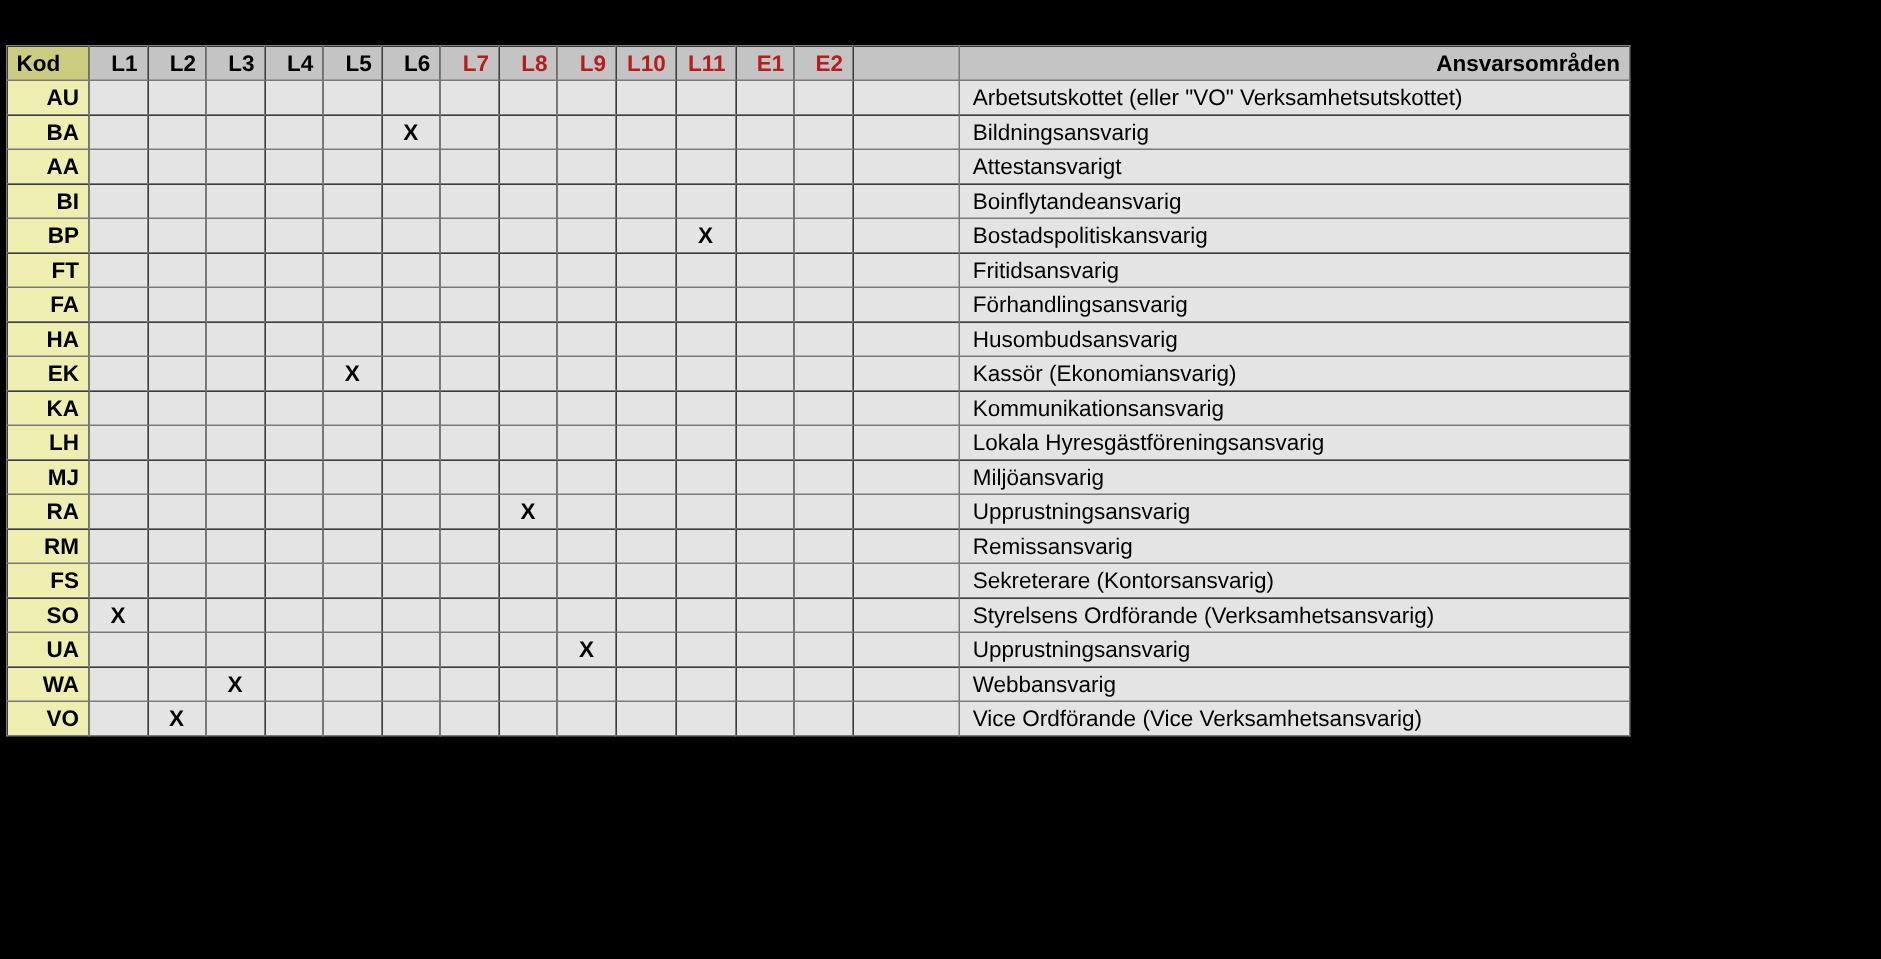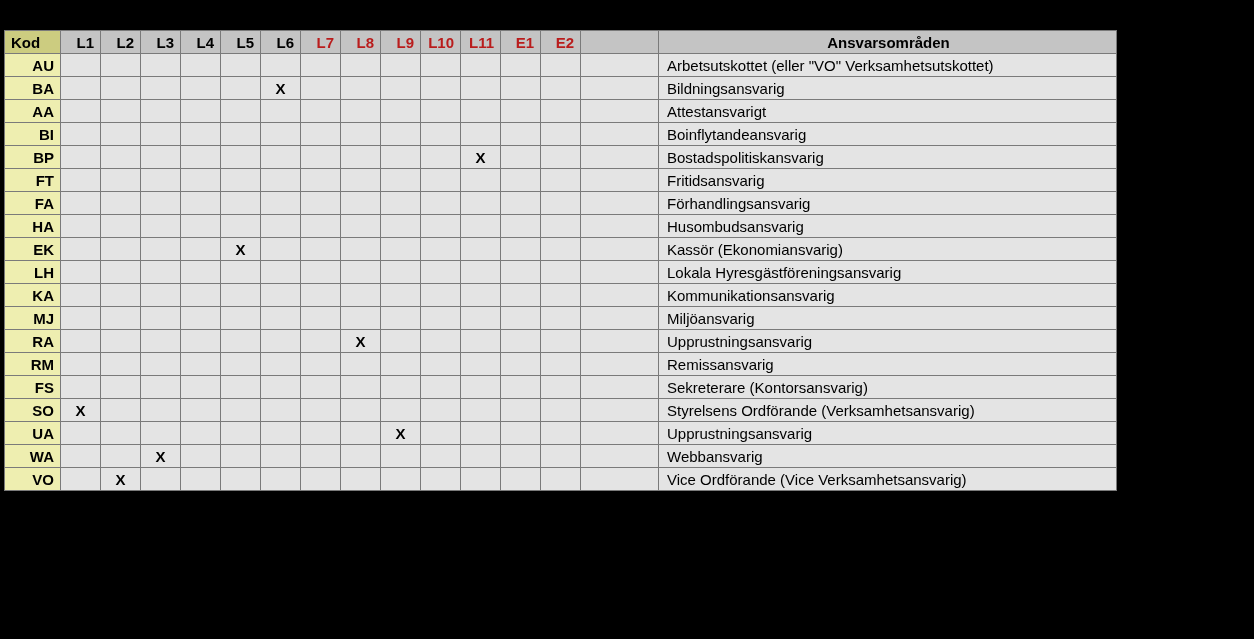--- a/index.html
+++ b/index.html
@@ -2,21 +2,21 @@
 <html><head>
 <meta charset="utf-8">
 <style>
   body {
     margin: 0;
     background: #000;
     font-family: Arial, Helvetica, sans-serif;
     font-size: 15px;
   }
   .page {
-    width: 1254px;
+    width: 1087px;
     height: 639px;
     background: #000;
     position: relative;
     box-sizing: border-box;
     padding: 30px 0 0 4px;
   }
   table {
     border-collapse: collapse;
     table-layout: fixed;
   }
@@ -32,21 +32,21 @@
     background: #c4c4c4;
     font-weight: bold;
     text-align: right;
   }
   th.kod-h {
     background: #cccc80;
     text-align: left;
     padding-left: 6px;
   }
   th.red { color: #b91c1c; }
-  th.left { text-align: center; padding-left: 8px; }
+  th.left { text-align: right; padding-left: 8px; }
   td.kod {
     background: #eeeeb0;
     font-weight: bold;
     text-align: right;
     padding-right: 6px;
   }
   td.cell {
     background: #e4e4e4;
     text-align: center;
     font-weight: bold;
@@ -265,54 +265,54 @@
           <td class="cell"></td>
           <td class="cell"></td>
           <td class="cell"></td>
           <td class="cell"></td>
           <td class="cell"></td>
           <td class="cell"></td>
           <td class="spacer"></td>
           <td class="desc">Kassör (Ekonomiansvarig)</td>
         </tr>
         <tr>
+          <td class="kod">KA</td>
+          <td class="cell"></td>
+          <td class="cell"></td>
+          <td class="cell"></td>
+          <td class="cell"></td>
+          <td class="cell"></td>
+          <td class="cell"></td>
+          <td class="cell"></td>
+          <td class="cell"></td>
+          <td class="cell"></td>
+          <td class="cell"></td>
+          <td class="cell"></td>
+          <td class="cell"></td>
+          <td class="cell"></td>
+          <td class="spacer"></td>
+          <td class="desc">Kommunikationsansvarig</td>
+        </tr>
+        <tr>
           <td class="kod">LH</td>
           <td class="cell"></td>
           <td class="cell"></td>
           <td class="cell"></td>
           <td class="cell"></td>
           <td class="cell"></td>
           <td class="cell"></td>
           <td class="cell"></td>
           <td class="cell"></td>
           <td class="cell"></td>
           <td class="cell"></td>
           <td class="cell"></td>
           <td class="cell"></td>
           <td class="cell"></td>
           <td class="spacer"></td>
           <td class="desc">Lokala Hyresgästföreningsansvarig</td>
-        </tr>
-        <tr>
-          <td class="kod">KA</td>
-          <td class="cell"></td>
-          <td class="cell"></td>
-          <td class="cell"></td>
-          <td class="cell"></td>
-          <td class="cell"></td>
-          <td class="cell"></td>
-          <td class="cell"></td>
-          <td class="cell"></td>
-          <td class="cell"></td>
-          <td class="cell"></td>
-          <td class="cell"></td>
-          <td class="cell"></td>
-          <td class="cell"></td>
-          <td class="spacer"></td>
-          <td class="desc">Kommunikationsansvarig</td>
         </tr>
         <tr>
           <td class="kod">MJ</td>
           <td class="cell"></td>
           <td class="cell"></td>
           <td class="cell"></td>
           <td class="cell"></td>
           <td class="cell"></td>
           <td class="cell"></td>
           <td class="cell"></td>

